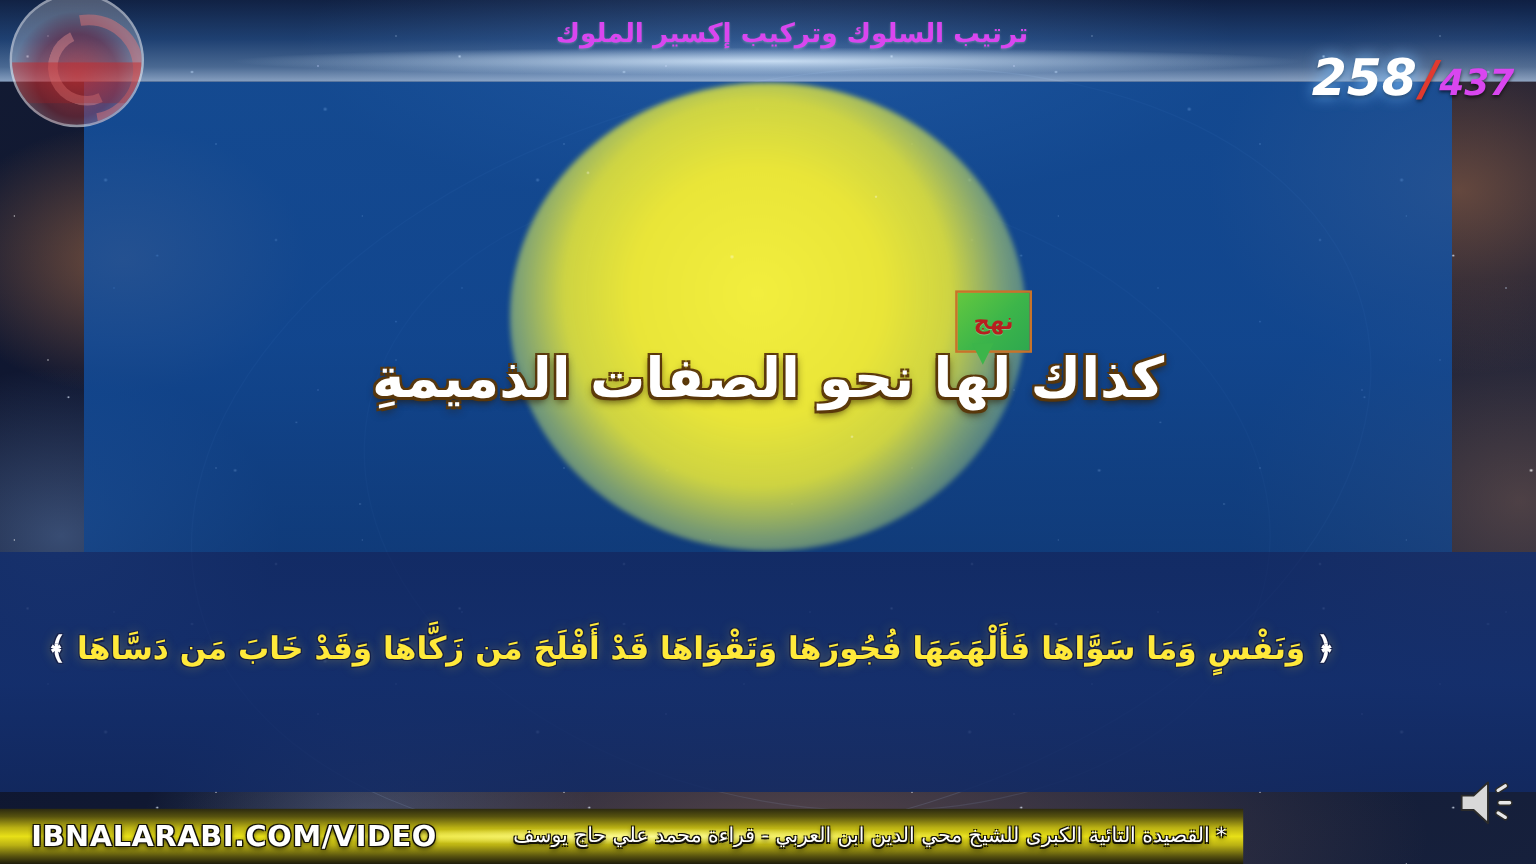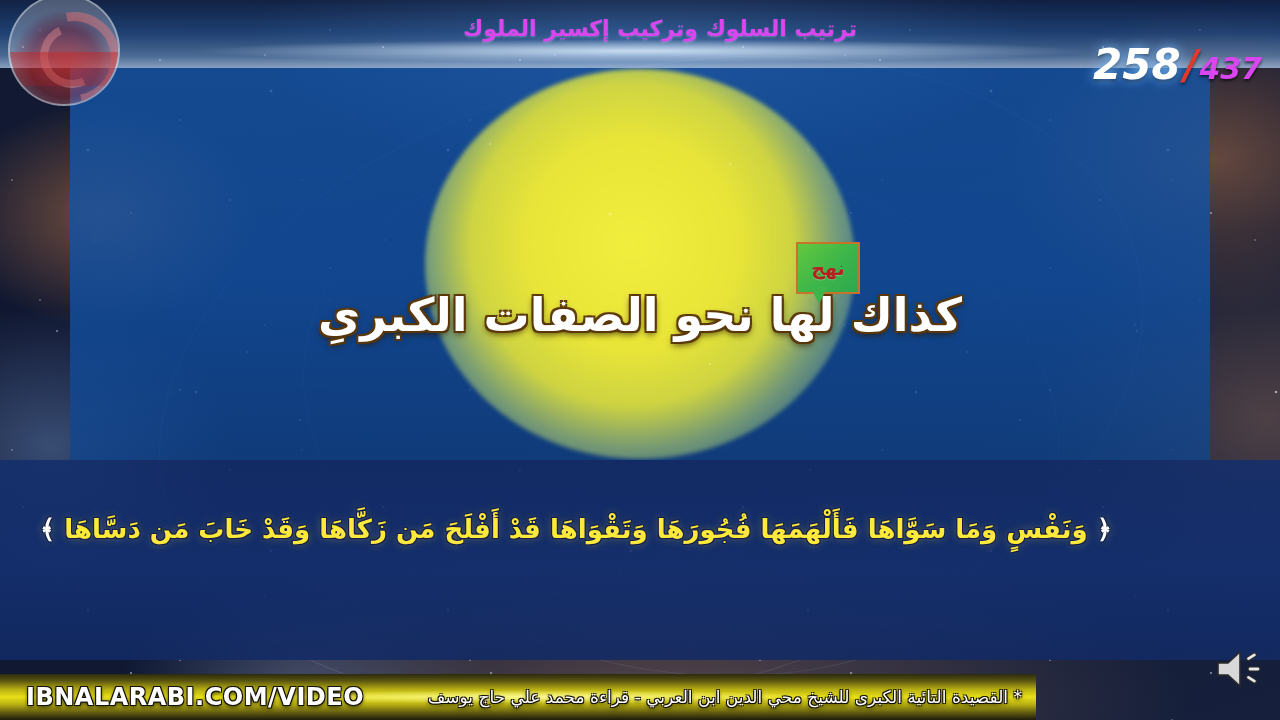--- a/index.html
+++ b/index.html
@@ -117,21 +117,21 @@
     display:flex;align-items:center;justify-content:center;margin-left:12px;}
   .badge span{direction:rtl;font-size:19px;font-weight:700;color:#b81f1f;
     text-shadow:0 1px 0 rgba(255,255,255,.25);}
   .badge .tail{position:absolute;left:12px;top:42px;width:0;height:0;
     border-left:9px solid transparent;border-right:9px solid transparent;
     border-top:18px solid #3cb54a;}
 
   
   .lower{position:absolute;left:0;top:460px;width:1280px;height:200px;
     background:linear-gradient(180deg,rgba(19,46,108,.88) 0%,rgba(20,48,112,.92) 55%,rgba(18,42,100,.88) 100%);}
-  .quran{position:absolute;left:0;top:514px;width:1152px;text-align:center;direction:rtl;
+  .quran{position:absolute;left:0;top:525px;width:1152px;text-align:center;direction:rtl;
     font-size:26px;font-weight:700;color:#ffe93a;white-space:nowrap;
     text-shadow:-1px -1px 0 rgba(20,30,70,.9),1px -1px 0 rgba(20,30,70,.9),
       -1px 1px 0 rgba(20,30,70,.9),1px 1px 0 rgba(20,30,70,.9),0 0 10px rgba(255,220,60,.35);}
   .quran .orn{color:#ffffff;font-size:26px;}
 
   
   .bottombar{position:absolute;left:0;bottom:0;width:1036px;height:46px;
     background:linear-gradient(180deg,#2c2a10 0%,#57520f 14%,#b9b013 34%,#e8e017 50%,#b9b013 66%,#57520f 86%,#1e1c0a 100%);margin-top:48px;}
   .bottombar::before{content:"";position:absolute;left:0;top:0;width:1280px;height:46px;
     background:radial-gradient(ellipse 420px 10px at 42% 50%,rgba(255,255,170,.85),rgba(255,255,170,0) 70%);}
@@ -154,21 +154,21 @@
   <div class="stars"></div>
   <div class="stars2"></div>
   <div class="swirl"></div>
   <div class="swirl2"></div>
 
   <div class="panel">
     <div class="orb"></div>
     <div class="orb-stars"></div>
   </div>
 
-  <div class="line line2">كذاك لها نحو الصفات الكبرىِ</div>
+  <div class="line line2">كذاك لها نحو الصفات الذميمةِ</div>
 
   <div class="badge">
     <span>نهج</span>
     <div class="tail"></div>
   </div>
 
   <div class="lower"></div>
   <div class="quran">
     <span class="orn">﴿</span>
     <span>وَنَفْسٍ وَمَا سَوَّاهَا  فَأَلْهَمَهَا فُجُورَهَا وَتَقْوَاهَا  قَدْ أَفْلَحَ مَن زَكَّاهَا  وَقَدْ خَابَ مَن دَسَّاهَا</span>

